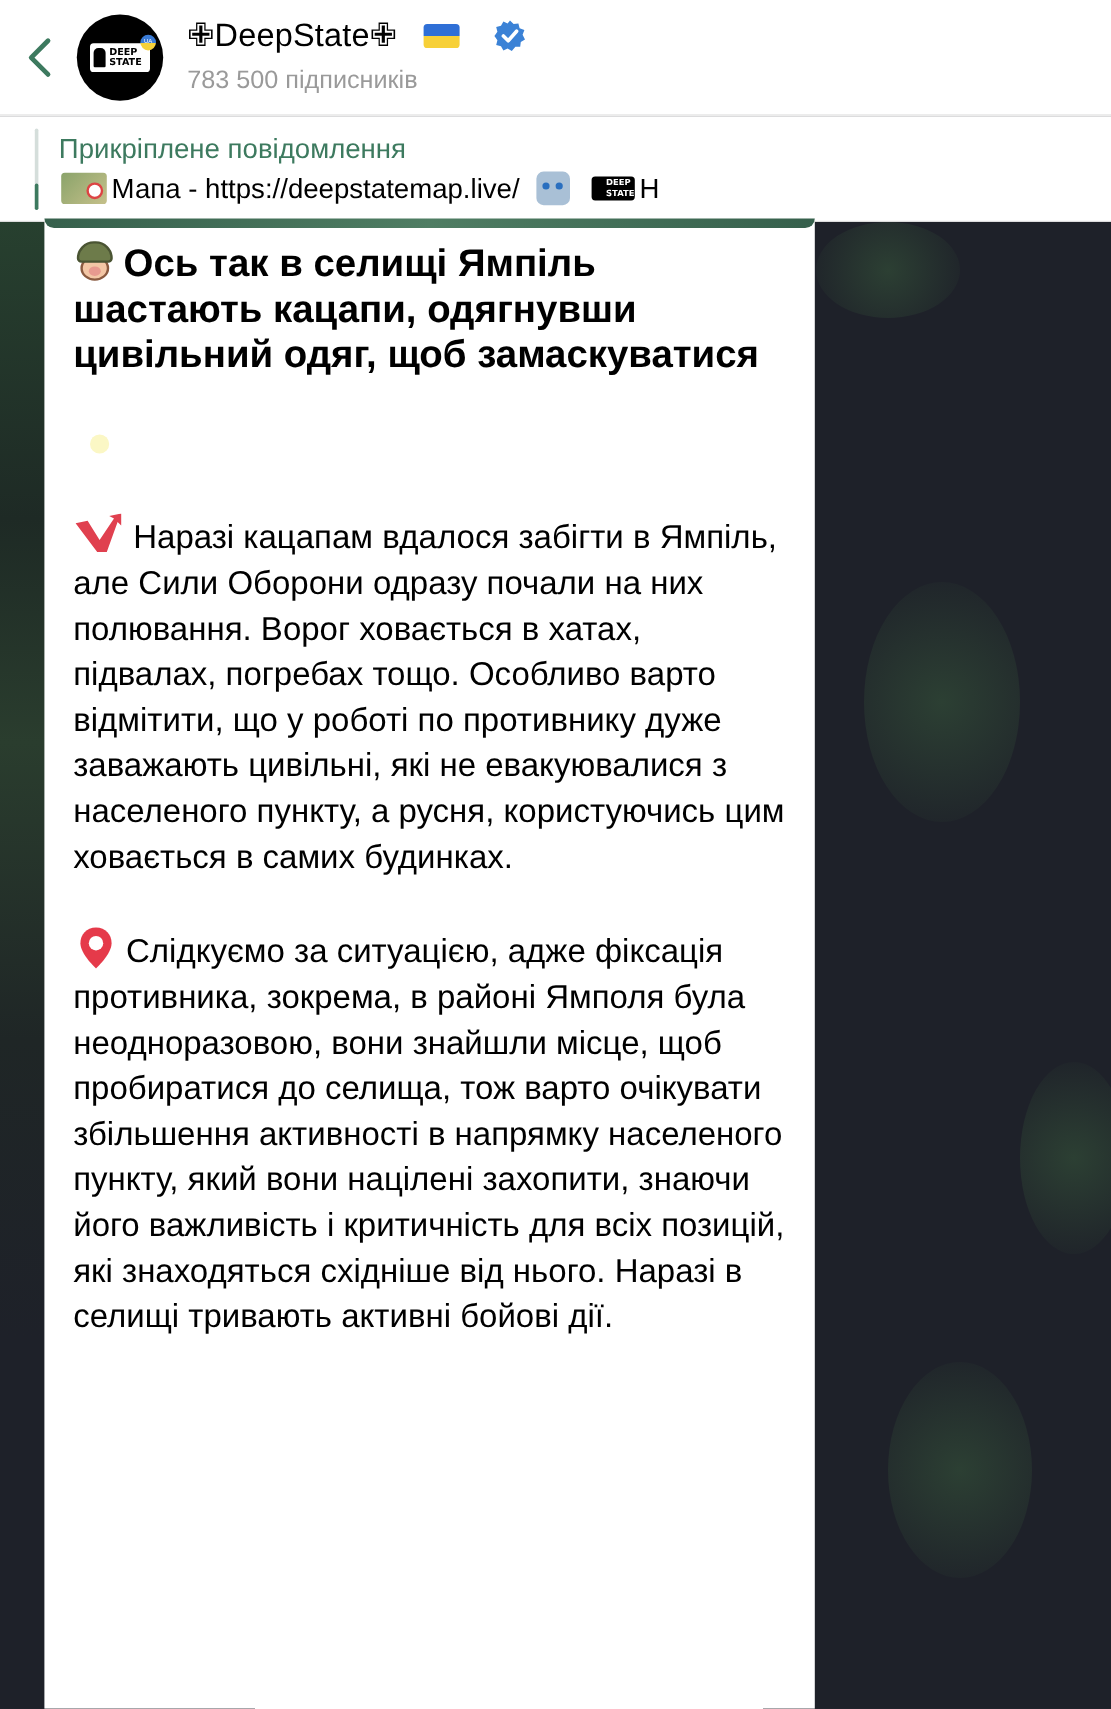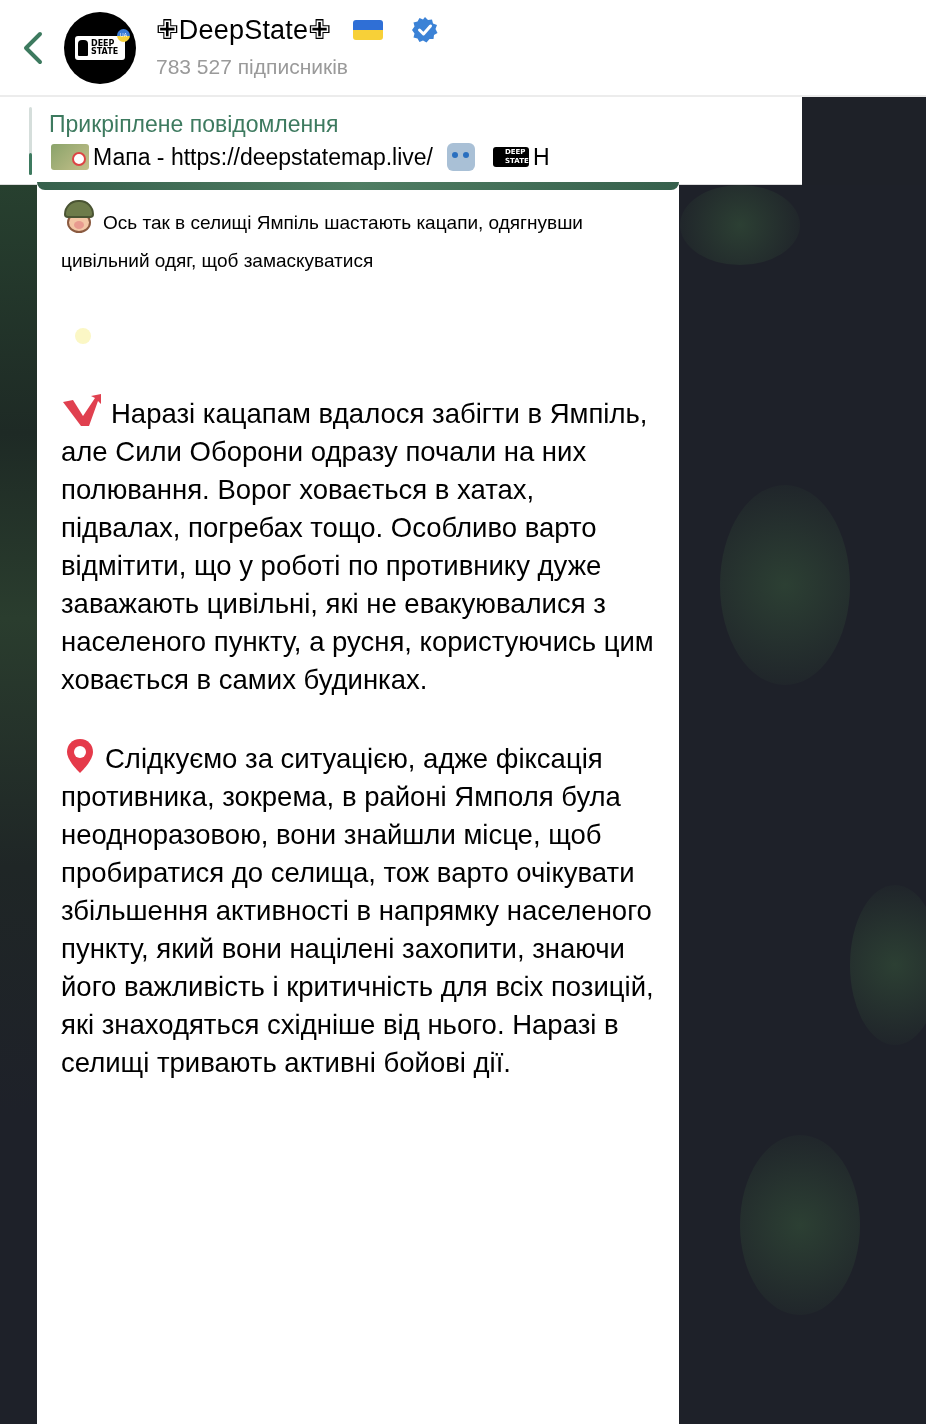--- a/index.html
+++ b/index.html
@@ -15,42 +15,42 @@
   .avatar .logo .knight { width: 10px; height: 16px; background: #000; border-radius: 4px 4px 1px 1px; margin-right: 3px; }
   .avatar .logo .txt { font-size: 8px; line-height: 8px; font-weight: bold; color: #000; font-family: "DejaVu Sans", sans-serif; }
   .avatar .logo .ua { position: absolute; right: -5px; top: -7px; width: 13px; height: 13px; border-radius: 50%; background: linear-gradient(#3a7bd5 50%, #f6d13a 50%); font-size: 5px; color: #fff; text-align: center; line-height: 13px; }
   .title-row { position: absolute; left: 156px; top: 14px; display: flex; align-items: center; gap: 20px; }
   .channel-title { font-size: 27px; color: #000; letter-spacing: 0.2px; }
   .flag { width: 30px; height: 20px; border-radius: 3px; background: linear-gradient(#2f6fd6 50%, #f7d038 50%); display: inline-block; margin-left: 2px; }
   .verified { width: 28px; height: 28px; margin-left: 8px; }
   .subscribers { position: absolute; left: 156px; top: 55px; font-size: 21px; color: #9a9a9a; }
 
   
-  .pinned { position: absolute; top: 97px; left: 0; width: 802px; height: 88px; background: #fff; border-bottom: 1px solid #dcdcdc; overflow: hidden; }
+  .pinned { position: absolute; top: 97px; left: 0; width: 926px; height: 88px; background: #fff; border-bottom: 1px solid #dcdcdc; overflow: hidden; }
   .pin-bar { position: absolute; left: 29px; top: 10px; width: 3px; height: 68px; background: #d5dedb; border-radius: 2px; }
   .pin-bar .active { position: absolute; left: 0; bottom: 0; width: 3px; height: 22px; background: #3d7a5f; border-radius: 2px; }
   .pin-label { position: absolute; left: 49px; top: 14px; font-size: 23px; color: #3d7a5f; white-space: nowrap; }
   .pin-text { position: absolute; left: 51px; top: 46px; font-size: 23px; color: #000; white-space: nowrap; display: flex; align-items: center; gap: 4px; }
   .emoji-map { display: inline-block; width: 38px; height: 26px; border-radius: 3px; background: linear-gradient(135deg, #8aa36a, #c5c08a); position: relative; }
   .emoji-map:after { content: ""; position: absolute; right: 3px; top: 8px; width: 10px; height: 10px; border-radius: 50%; background: #fff; border: 2px solid #d44; }
   .emoji-robot { display: inline-block; width: 28px; height: 28px; border-radius: 6px; background: #a9c0d6; position: relative; margin-left: 10px; }
   .emoji-robot:before { content: ""; position: absolute; left: 5px; top: 9px; width: 6px; height: 6px; border-radius: 50%; background: #2a6fbf; box-shadow: 11px 0 0 #2a6fbf; }
   .emoji-ds { display: inline-block; width: 36px; height: 20px; background: #000; border-radius: 3px; margin-left: 14px; color: #fff; font-size: 7px; line-height: 9px; padding: 1px 2px 0 12px; font-family: "DejaVu Sans", sans-serif; font-weight: bold; }
 
   
   .bg { position: absolute; top: 185px; left: 0; width: 926px; height: 1239px; background: #1e2129; overflow: hidden; }
   .bg .tree-left { position: absolute; left: 0; top: 0; width: 40px; height: 1239px; background: linear-gradient(180deg, #27402f 0%, #1e2a25 20%, #2a3d2e 35%, #1f2626 55%, #1e2129 75%, #1e2129 100%); }
   .bg .foliage { position: absolute; border-radius: 50%; background: radial-gradient(circle, rgba(70,120,70,0.35), rgba(30,40,40,0)); }
 
   
   .bubble { position: absolute; left: 37px; top: 185px; width: 642px; height: 1239px; background: #fff; }
   .media-strip { position: absolute; left: 37px; top: 182px; width: 642px; height: 8px; background: linear-gradient(90deg, #36604c, #4f7d63, #36604c); border-radius: 0 0 10px 10px; }
   .msg { position: absolute; left: 61px; top: 200px; width: 600px; font-size: 27.5px; line-height: 38px; color: #000; }
   .msg p { margin-bottom: 38px; }
-  .msg .bold { font-weight: normal; font-size: 19px; }
+  .msg .bold { font-weight: bold; font-size: 32px; }
   .ico { display: inline-block; vertical-align: -5px; margin-right: 6px; }
   .ico-pig { width: 36px; height: 34px; position: relative; }
   .ico-pig .helmet { position: absolute; left: 3px; top: 0; width: 30px; height: 18px; border-radius: 15px 15px 4px 4px; background: #6d7b4a; border: 2px solid #4a5433; }
   .ico-pig .face { position: absolute; left: 6px; top: 12px; width: 24px; height: 21px; border-radius: 50%; background: #f3c6a5; border: 2px solid #8a5a40; }
   .ico-pig .snout { position: absolute; left: 13px; top: 21px; width: 10px; height: 8px; border-radius: 50%; background: #e89a8f; }
   .ico-dot { width: 16px; height: 16px; border-radius: 50%; background: #fbf7c5; margin-left: 14px; margin-right: 20px; vertical-align: 2px; }
   .ico-arrow { width: 44px; height: 34px; }
   .ico-pin { width: 38px; height: 38px; margin-right: 6px; vertical-align: -7px; }
 </style>
 </head>
@@ -81,21 +81,21 @@
     </div>
   </div>
   <div class="title-row">
     <span class="channel-title">✙DeepState✙</span>
     <span class="flag"></span>
     <svg class="verified" viewBox="0 0 28 28">
       <path d="M14 1 L17 4 L21 3.5 L22 7.5 L26 9 L24.5 13 L26.5 17 L23 19 L22.5 23 L18.5 23 L15.5 26.5 L12 24.5 L8.5 26 L6.5 22.5 L2.5 21.5 L3.5 17.5 L1 14 L3.5 10.5 L2.5 6.5 L6.5 5.5 L8.5 2 L12 3.5 Z" fill="#3b82d6"></path>
       <polyline points="8.5,14 12.5,18 19.5,10" fill="none" stroke="#fff" stroke-width="3" stroke-linecap="round" stroke-linejoin="round"></polyline>
     </svg>
   </div>
-  <div class="subscribers">783 527 підписників</div>
+  <div class="subscribers">783 500 підписників</div>
 </div>
 
 <div class="pinned">
   <div class="pin-bar">
       <div class="active"></div>
     </div>
   <div class="pin-label">Прикріплене повідомлення</div>
   <div class="pin-text">
     <span class="emoji-map"></span>
     <span>Мапа - https://deepstatemap.live/</span>

